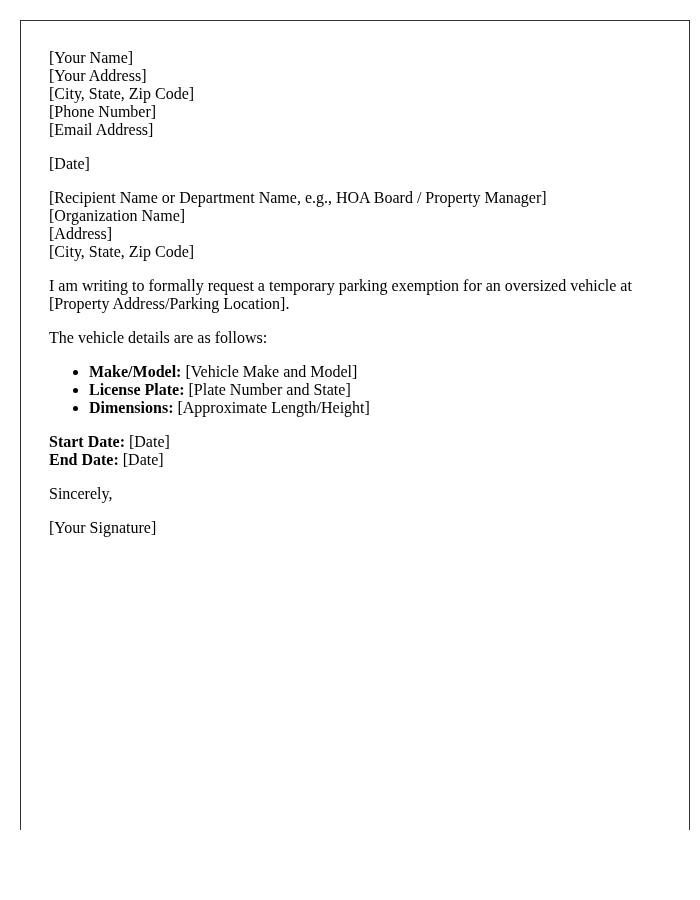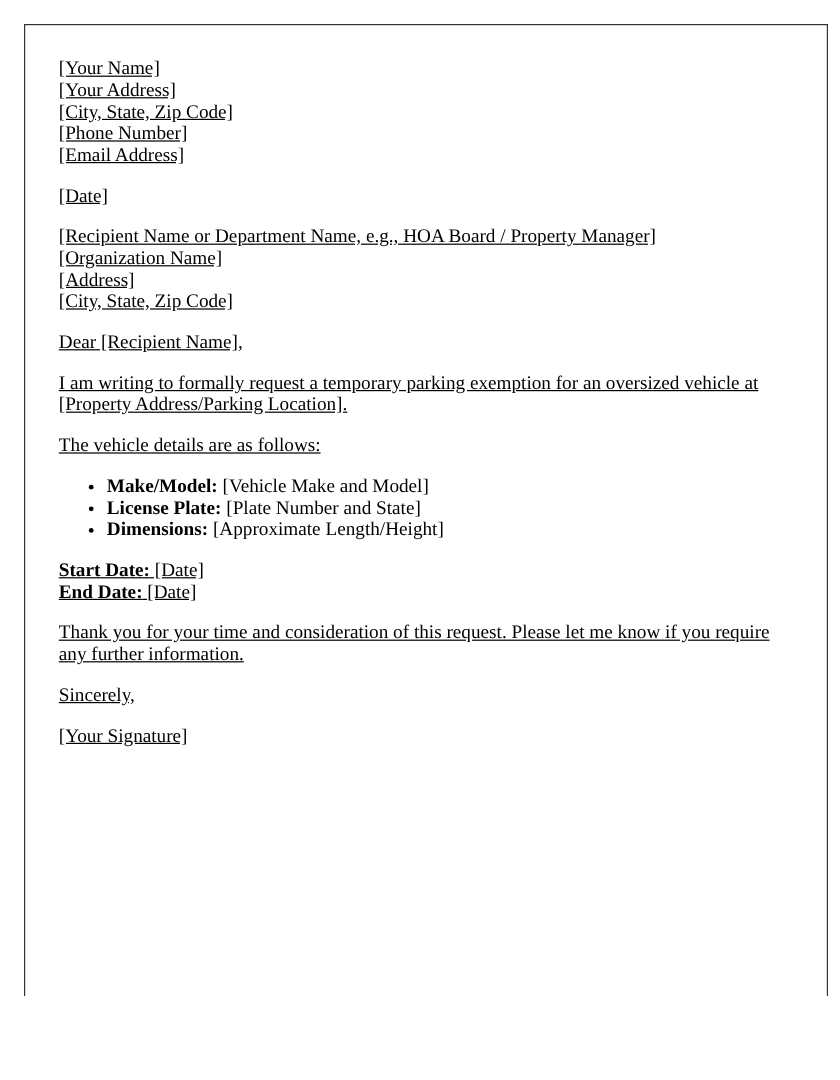--- a/index.html
+++ b/index.html
@@ -25,21 +25,20 @@
       height: 781px;
       border-left: 1px solid #333333;
       border-right: 1px solid #333333;
       border-top: 1px solid #333333;
       padding: 28px 28px 0 28px;
       box-sizing: content-box;
       overflow: hidden;
     }
     .block {
       margin: 0 0 16px 0;
-      text-decoration: underline;
     }
     .line {
       display: block;
     }
     .subject {
       font-weight: bold;
     }
     ul.details {
       margin: 0 0 16px 0;
       padding-left: 40px;
@@ -68,21 +67,20 @@
   <div class="block">[Date]</div>
 
   <div class="block">
     <span class="line">[Recipient Name or Department Name, e.g., HOA Board / Property Manager]</span>
     <span class="line">[Organization Name]</span>
     <span class="line">[Address]</span>
     <span class="line">[City, State, Zip Code]</span>
   </div>
 
 
-  <div class="block">Dear [Recipient Name],</div>
 
   <div class="block">I am writing to formally request a temporary parking exemption for an oversized vehicle at [Property Address/Parking Location].</div>
 
   <div class="block">The vehicle details are as follows:</div>
 
   <ul class="details">
     <li>
       <span class="lbl">Make/Model:</span><span> [Vehicle Make and Model]</span>
     </li>
     <li>
@@ -97,19 +95,18 @@
   <div class="block">
     <span class="line">
       <span class="lbl">Start Date:</span><span> [Date]</span>
     </span>
     <span class="line">
       <span class="lbl">End Date:</span><span> [Date]</span>
     </span>
   </div>
 
 
-  <div class="block">Thank you for your time and consideration of this request. Please let me know if you require any further information.</div>
 
   <div class="block">Sincerely,</div>
 
   <div class="block">[Your Signature]</div>
 
 </div>
 
 </body></html>

